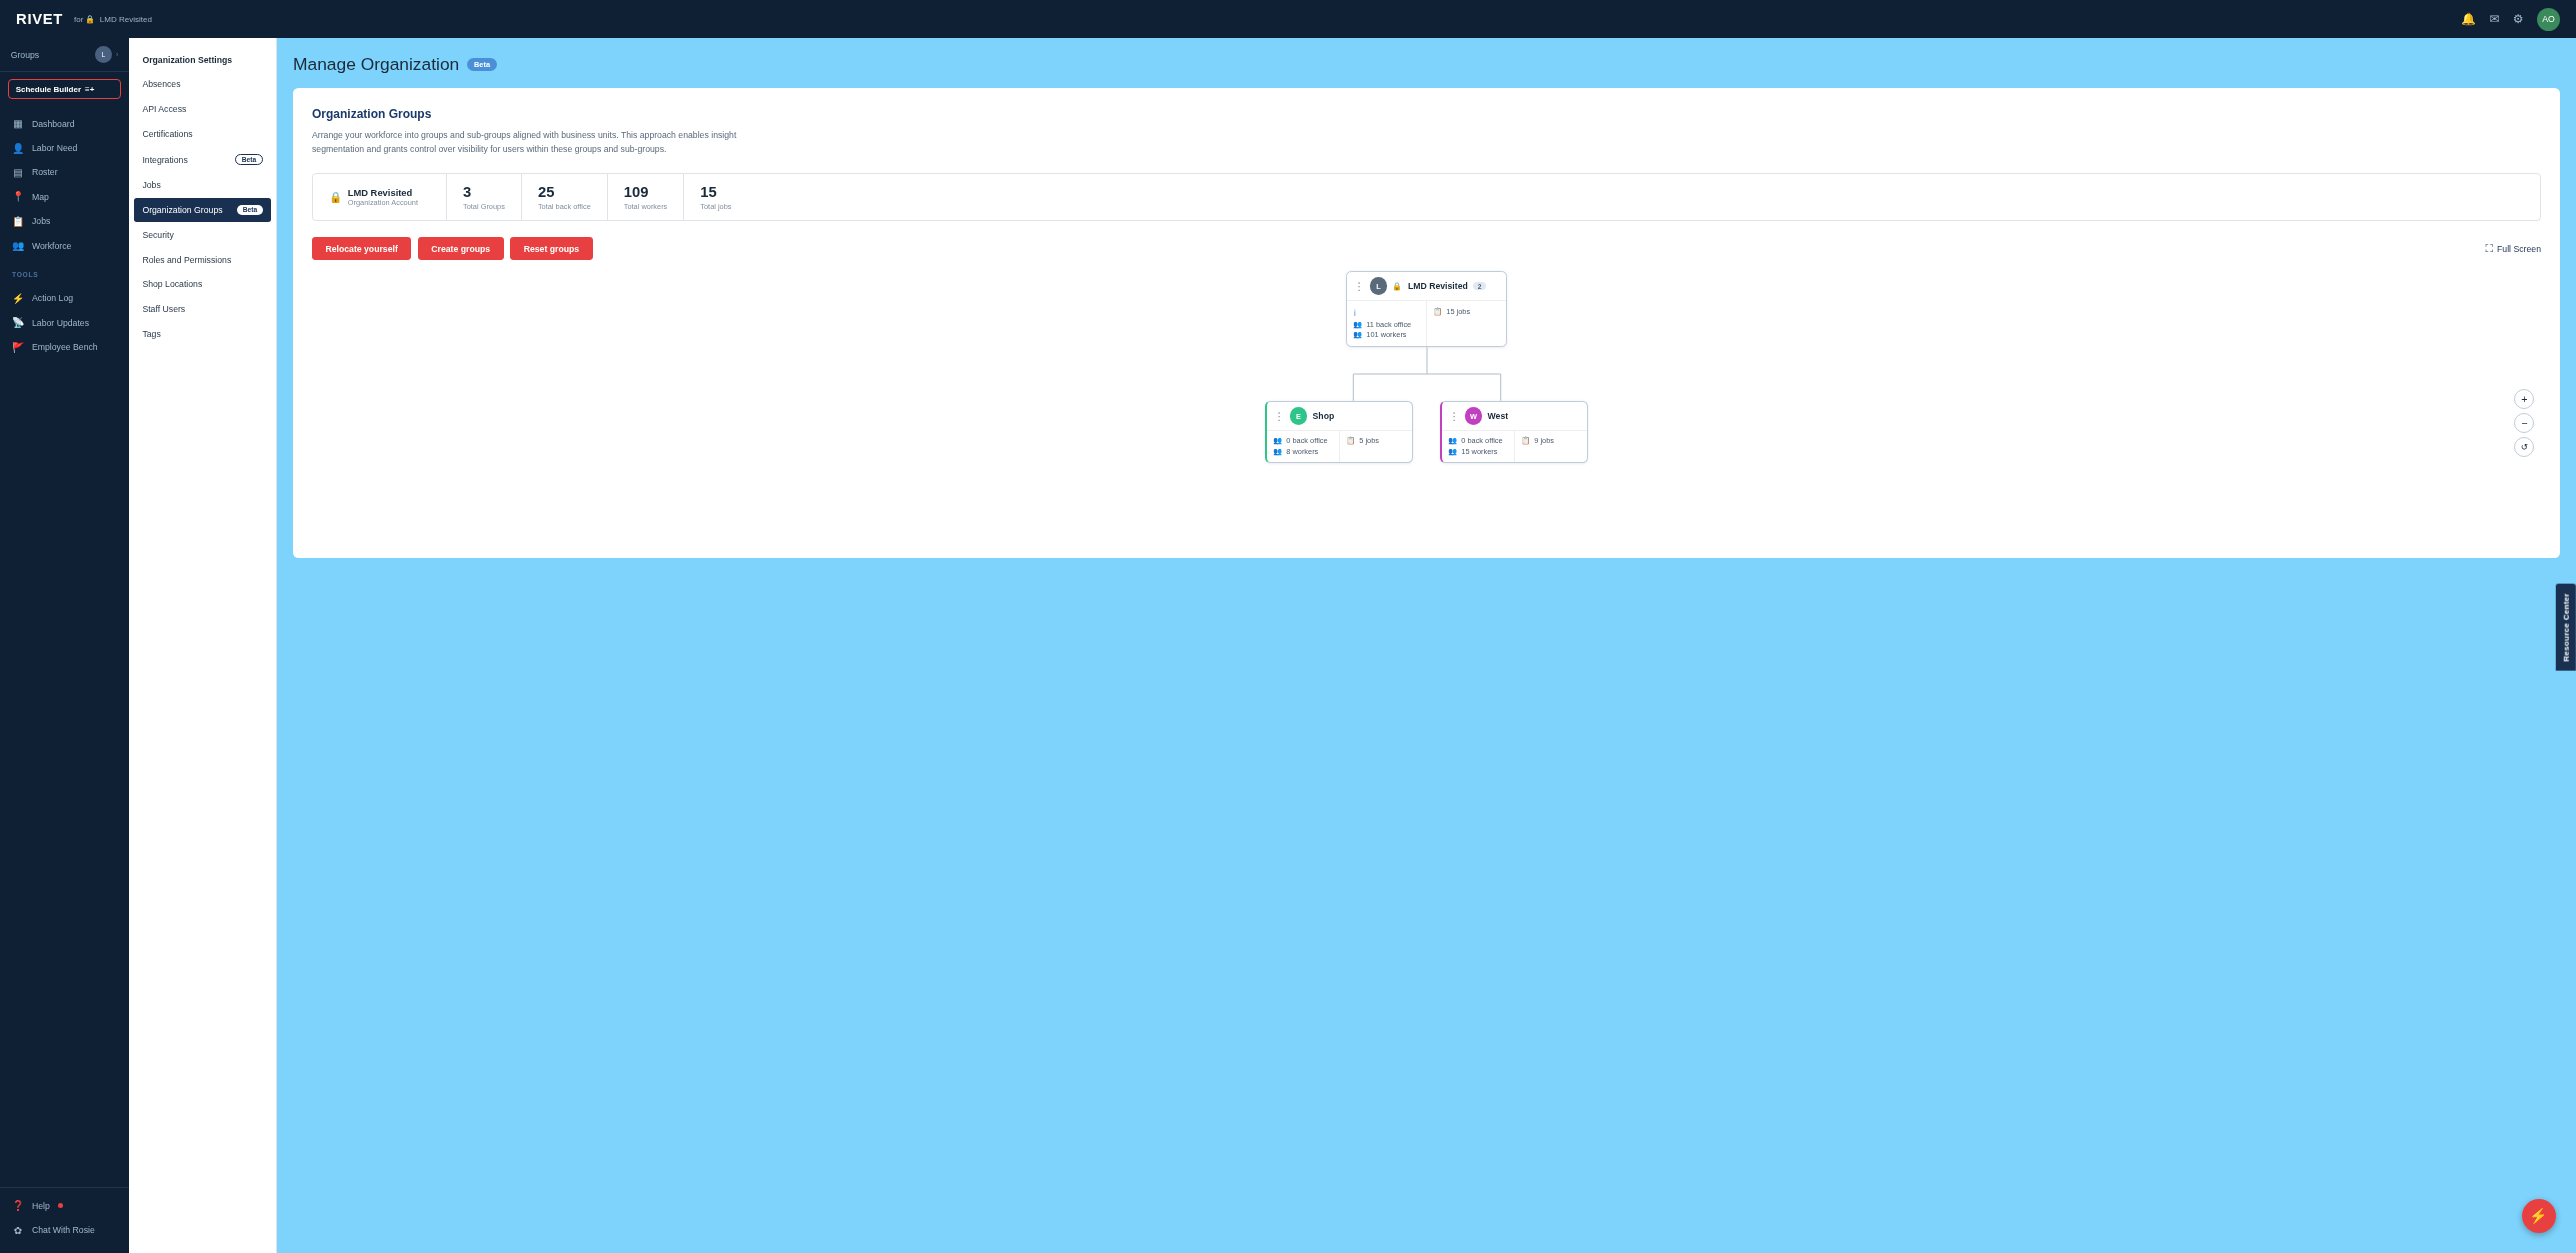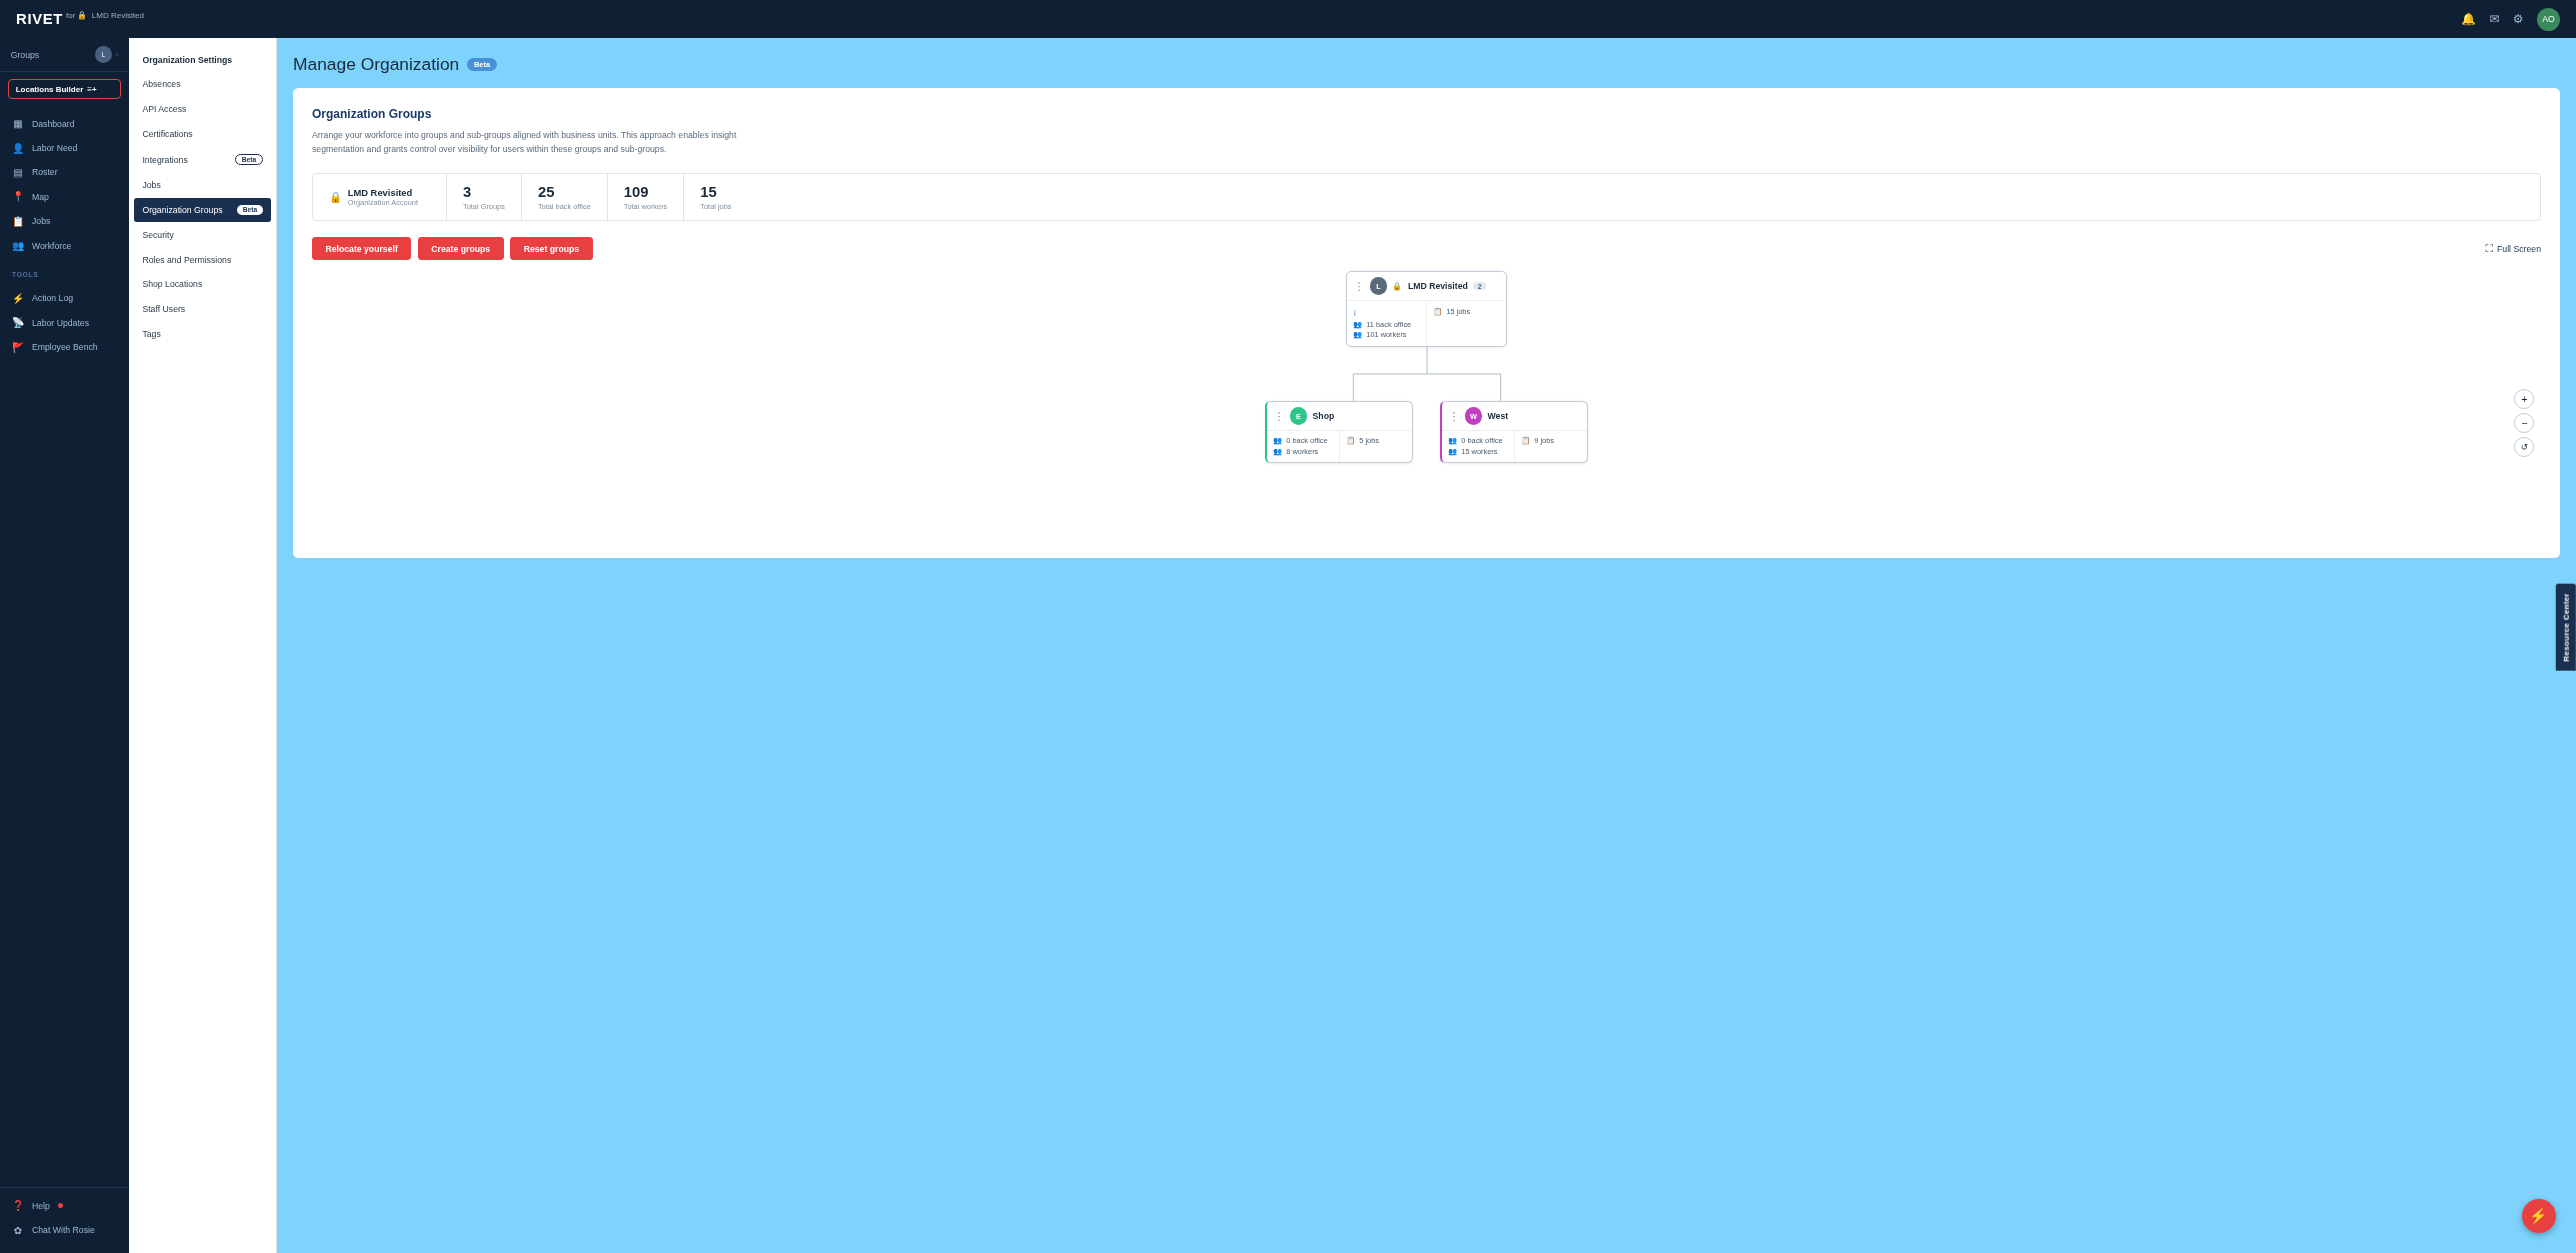--- a/index.html
+++ b/index.html
@@ -9,21 +9,21 @@
     .top-nav {
       background: #0f2035;
       height: 38px;
       display: flex;
       align-items: center;
       justify-content: space-between;
       padding: 0 16px;
       flex-shrink: 0;
       z-index: 100;
     }
-    .top-nav-left { display: flex; gap: 3px; }
+    .top-nav-left { display: flex; align-items: center; gap: 11px; }
     .logo { color: white; font-size: 14.8px; font-weight: 800; letter-spacing: 0.7px; }
     .org-label { color: #a0b0c0; font-size: 8px; }
     .org-label .lock-icon { color: #f0a020; margin-right: 2px; }
     .top-nav-right { display: flex; align-items: center; gap: 13.4px; }
     .nav-icon-btn { color: #a0b8cc; font-size: 12px; cursor: pointer; background: none; border: none; }
     .avatar-circle { width: 23px; height: 23px; border-radius: 50%; background: #3a8a5c; color: white; font-size: 8.7px; font-weight: 400; display: flex; align-items: center; justify-content: center; cursor: pointer; }
 
     
     .app-body { display: flex; flex: 1; overflow: hidden; }
 
@@ -218,21 +218,21 @@
     <div class="sidebar-top">
       <div class="groups-row">
         <span>Groups</span>
         <div style="display:flex;align-items:center;gap:4px;">
           <div class="groups-avatar">L</div>
           <span class="chevron">›</span>
         </div>
       </div>
     </div>
     <button class="schedule-builder-btn">
-      <span>Locations Builder</span>
+      <span>Schedule Builder</span>
       <span>≡+</span>
     </button>
 
     <div class="nav-section">
       <div class="nav-item">
         <span class="nav-icon">▦</span>
         <span>Dashboard</span>
       </div>
       <div class="nav-item">
         <span class="nav-icon">👤</span>

